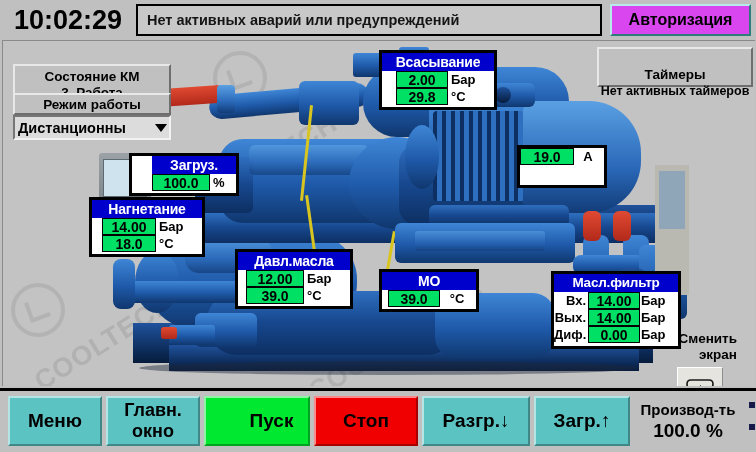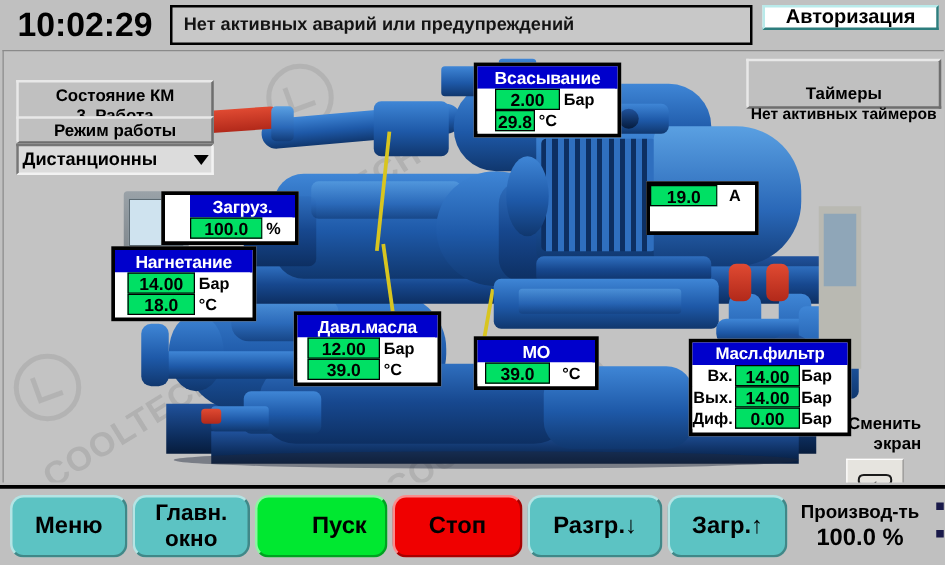--- a/index.html
+++ b/index.html
@@ -20,22 +20,22 @@
     display:flex;align-items:center;justify-content:center;
     font-family:"Liberation Sans","DejaVu Sans",sans-serif;
   }
   .alarmbar{
     position:absolute;left:136px;top:4px;width:466px;height:32px;
     background:#c8c8c8;border:2px solid #000;
     display:flex;align-items:center;padding-left:9px;
     font-size:14.5px;font-weight:bold;color:#141414;box-sizing:border-box;
   }
   .authbtn{
-    position:absolute;left:610px;top:4px;width:141px;height:20px;
-    background:#ffffff;border-top:2px solid #b9eaea;border-left:2px solid #b9eaea;
+    position:absolute;left:610px;top:4px;width:141px;height:32px;
+    background:#d946ef;border-top:2px solid #b9eaea;border-left:2px solid #b9eaea;
     border-right:2px solid #2d7d7d;border-bottom:2px solid #2d7d7d;
     display:flex;align-items:center;justify-content:center;
     font-size:16px;font-weight:bold;color:#000;box-sizing:border-box;
   }
 
   
   .screen{
     position:absolute;left:2px;top:40px;width:752px;height:345px;
     background:#c3c3c3;overflow:hidden;
     border-left:1px solid #8a8a8a;border-top:1px solid #8a8a8a;
@@ -126,21 +126,21 @@
   }
 
   
   .botbar{position:absolute;left:0;top:388px;width:756px;height:64px;background:#c0c0c0;}
   .bsep{position:absolute;left:0;top:0;width:756px;height:3px;background:#000;}
   .btn{
     position:absolute;top:8px;height:50px;box-sizing:border-box;
     display:flex;align-items:center;justify-content:center;
     font-size:19px;font-weight:bold;color:#000;text-align:center;line-height:22px;
     border-top:2px solid rgba(255,255,255,.55);border-left:2px solid rgba(255,255,255,.55);
-    border-right:2px solid rgba(0,0,0,.30);border-bottom:2px solid rgba(0,0,0,.30);border-radius:11px;
+    border-right:2px solid rgba(0,0,0,.30);border-bottom:2px solid rgba(0,0,0,.30);
   }
   .teal{background:#5cc3c3;}
   .green{background:#00e830;}
   .redb{background:#f00000;}
   .two{font-size:18px;line-height:21px;}
   .prod{
     position:absolute;left:632px;top:8px;width:112px;height:50px;background:#c0c0c0;
     display:flex;flex-direction:column;align-items:center;justify-content:center;
     color:#000;box-sizing:border-box;
   }
@@ -263,21 +263,21 @@
 
     <div class="vbox" style="left:376px;top:9px;width:112px;height:54px;">
       <div class="vhdr">Всасывание</div>
       <div class="vrow">
         <div class="pad" style="width:14px;"></div>
         <div class="vnum" style="width:52px;">2.00</div>
         <div class="vunit" style="width:44px;">Бар</div>
       </div>
       <div class="vrow">
         <div class="pad" style="width:14px;"></div>
-        <div class="vnum" style="width:32px;">29.8</div>
+        <div class="vnum" style="width:52px;">29.8</div>
         <div class="vunit" style="width:44px;">°C</div>
       </div>
     </div>
 
     <div class="vbox" style="left:126px;top:112px;width:84px;height:37px;padding-left:20px;">
       <div class="vhdr">Загруз.</div>
       <div class="vrow">
         <div class="vnum" style="width:58px;">100.0</div>
         <div class="vunit" style="width:24px;">%</div>
       </div>

